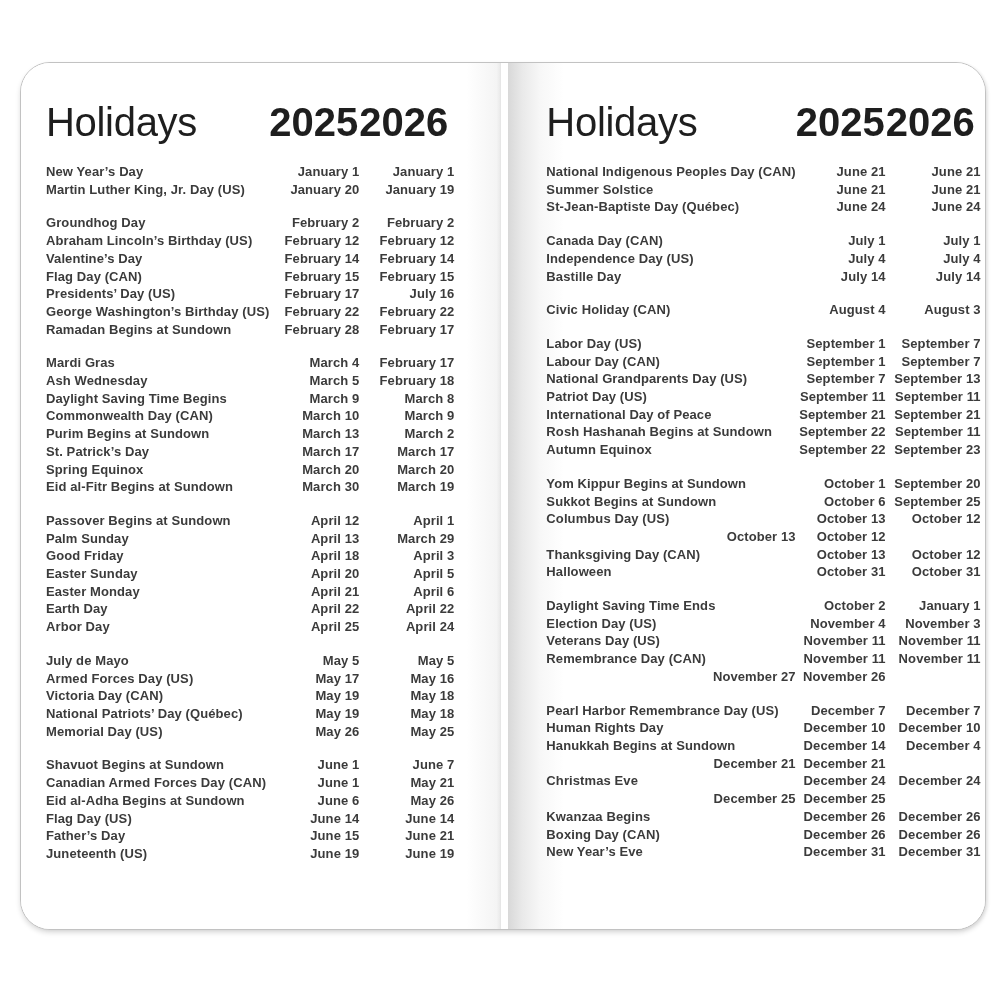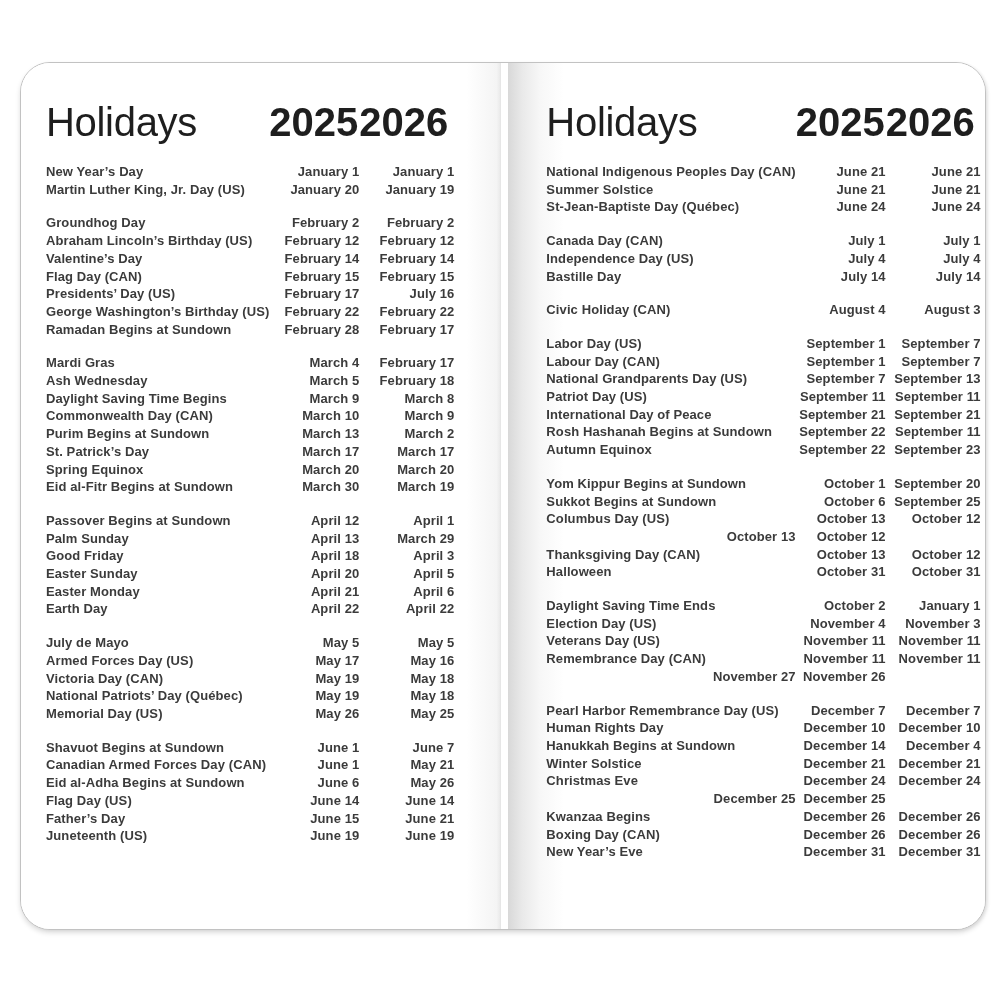--- a/index.html
+++ b/index.html
@@ -157,20 +157,25 @@
             <div class="row">
               <span class="hname">Easter Monday</span>
               <span class="hdate">April 21</span>
               <span class="hdate">April 6</span>
             </div>
             <div class="row">
               <span class="hname">Earth Day</span>
               <span class="hdate">April 22</span>
               <span class="hdate">April 22</span>
             </div>
+            <div class="row">
+              <span class="hname">Arbor Day</span>
+              <span class="hdate">April 25</span>
+              <span class="hdate">April 24</span>
+            </div>
           </div>
           <div class="group">
             <div class="row">
               <span class="hname">July de Mayo</span>
               <span class="hdate">May 5</span>
               <span class="hdate">May 5</span>
             </div>
             <div class="row">
               <span class="hname">Armed Forces Day (US)</span>
               <span class="hdate">May 17</span>
@@ -381,21 +386,20 @@
               <span class="hname">Human Rights Day</span>
               <span class="hdate">December 10</span>
               <span class="hdate">December 10</span>
             </div>
             <div class="row">
               <span class="hname">Hanukkah Begins at Sundown</span>
               <span class="hdate">December 14</span>
               <span class="hdate">December 4</span>
             </div>
             <div class="row">
-              <span class="hname">Winter Solstice</span>
               <span class="hdate">December 21</span>
               <span class="hdate">December 21</span>
             </div>
             <div class="row">
               <span class="hname">Christmas Eve</span>
               <span class="hdate">December 24</span>
               <span class="hdate">December 24</span>
             </div>
             <div class="row">
               <span class="hdate">December 25</span>

